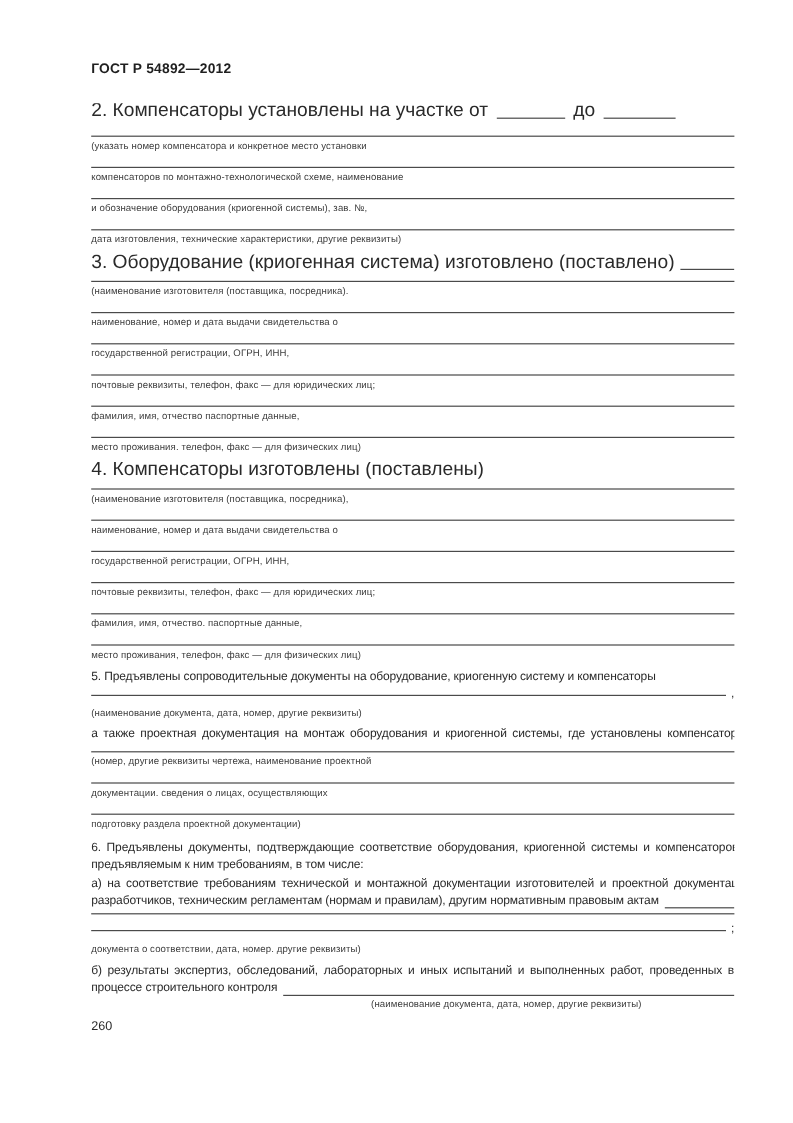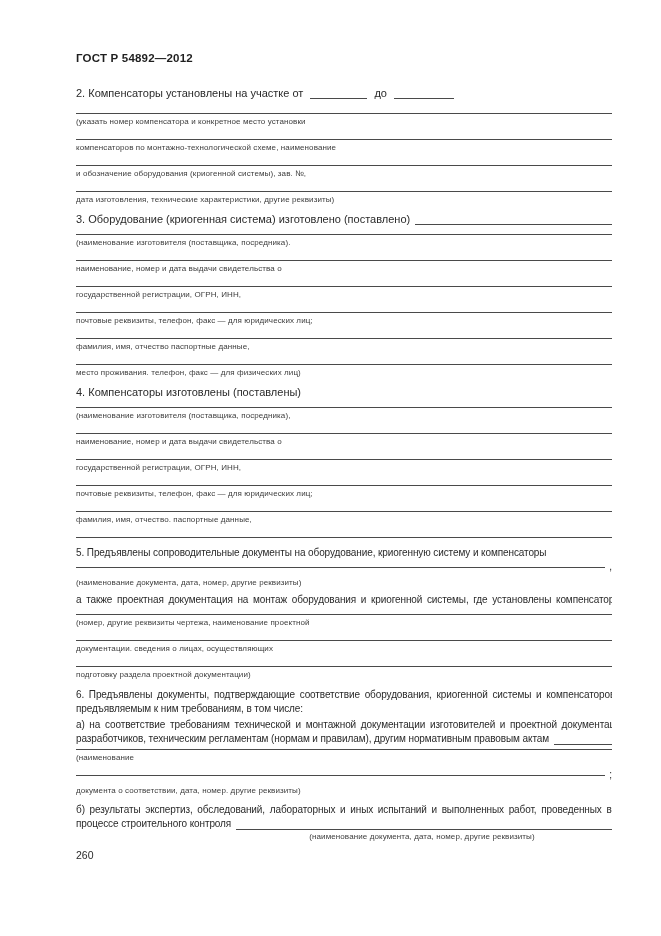--- a/index.html
+++ b/index.html
@@ -4,21 +4,21 @@
 <style>
   * { margin:0; padding:0; box-sizing:border-box; }
   html,body { background:#e9e9e9; }
   .page {
     width:661px; height:936px; background:#ffffff; margin:0 auto;
     padding:52px 49px 0 76px; position:relative;
     font-family:Liberation Sans, sans-serif; color:#2a2a2a;
   }
   .doc-header { font-size:11.5px; line-height:13px; font-weight:700; letter-spacing:.2px; color:#1f1f1f; }
 
-  .para { font-size:11px; line-height:14px; white-space:nowrap; overflow:hidden; }
+  .para { font-size:16px; line-height:14px; white-space:nowrap; overflow:hidden; }
   .para.md { font-size:10px; letter-spacing:-.1px; }
   .jl { word-spacing:2px; }
 
   .blank { display:inline-block; border-bottom:1px solid #4a4a4a; position:relative; top:2px; }
   .w57 { width:57px; margin:0 7px; }
   .w60 { width:60px; margin-left:7px; }
 
   .flexfill { display:flex;justify-content:flex-end; }
   .flexfill .txt { white-space:nowrap; }
   .flexfill .fill { flex:1; border-bottom:1px solid #4a4a4a; margin:0 0 1px 5px; }
@@ -115,20 +115,21 @@
   <div class="field">
     <div class="rule"></div>
     <div class="caption">почтовые реквизиты, телефон, факс — для юридических лиц;</div>
   </div>
   <div class="field">
     <div class="rule"></div>
     <div class="caption">фамилия, имя, отчество. паспортные данные,</div>
   </div>
   <div class="field">
     <div class="rule"></div>
+    <div class="caption">место проживания, телефон, факс — для физических лиц)</div>
   </div>
 
   <div class="para md mt8">
     <span>5. Предъявлены сопроводительные документы на оборудование, криогенную систему и компенсаторы</span>
   </div>
 
   <div class="field mt7">
     <div class="rule-row">
       <div class="rule"></div>
       <span class="suffix">,</span>
@@ -161,21 +162,20 @@
   <div class="mt2">
     <div class="para md jl">а) на соответствие требованиям технической и монтажной документации изготовителей и проектной документации</div>
     <div class="para md flexfill">
       <span class="txt">разработчиков, техническим регламентам (нормам и правилам), другим нормативным правовым актам</span>
       <span class="fill"></span>
     </div>
   </div>
 
   <div class="field mt3">
     <div class="rule"></div>
-    <div class="caption">(наименование</div>
   </div>
   <div class="field">
     <div class="rule-row">
       <div class="rule"></div>
       <span class="suffix">;</span>
     </div>
     <div class="caption">документа о соответствии, дата, номер. другие реквизиты)</div>
   </div>
 
   <div class="mt8">

